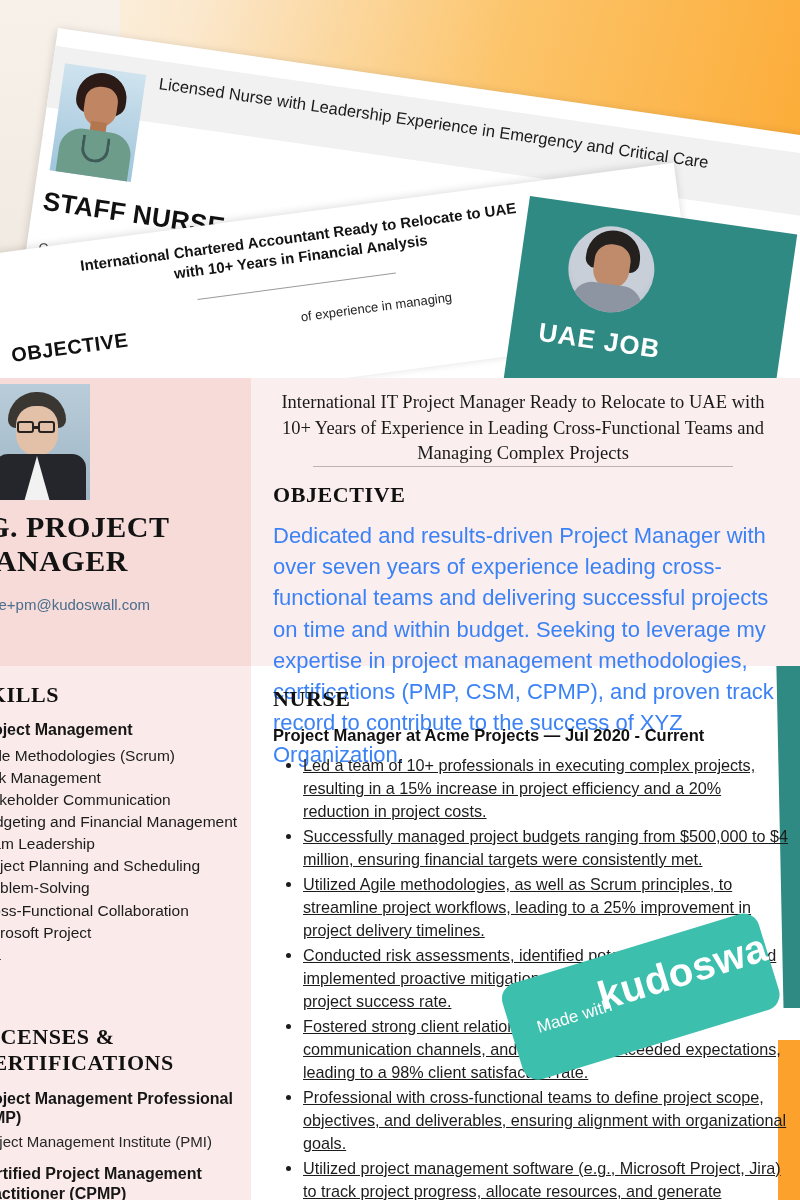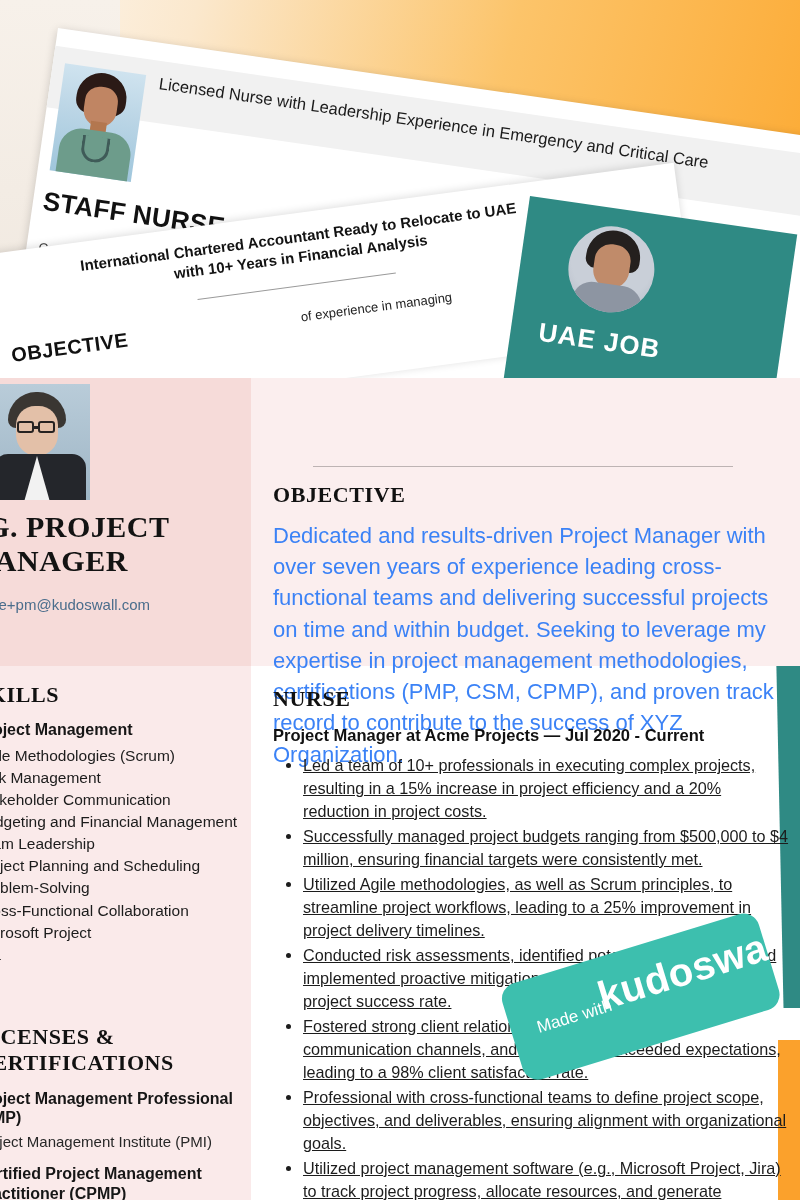--- a/index.html
+++ b/index.html
@@ -316,20 +316,21 @@
             <div class="cert-name">Project Management Professional (PMP)</div>
             <div class="cert-org">Project Management Institute (PMI)</div>
             <div class="cert-name">Certified Project Management Practitioner (CPMP)</div>
           </div>
       </div>
     </div>
 
     <div class="res-main">
       <div class="topbg"></div>
 
+      <div class="res-head">International IT Project Manager Ready to Relocate to UAE with 10+ Years of Experience in Leading Cross-Functional Teams and Managing Complex Projects</div>
       <div class="res-head-rule"></div>
 
       <div class="sec-head obj-head">OBJECTIVE</div>
       <div class="obj-body">Dedicated and results-driven Project Manager with over seven years of experience leading cross-functional teams and delivering successful projects on time and within budget. Seeking to leverage my expertise in project management methodologies, certifications (PMP, CSM, CPMP), and proven track record to contribute to the success of XYZ Organization.</div>
 
       <div class="sec-head work-head">NURSE</div>
       <div class="work-role">Project Manager at Acme Projects — Jul 2020 - Current</div>
       <ul class="work-list" id="work-list">
           <li>Led a team of 10+ professionals in executing complex projects, resulting in a 15% increase in project efficiency and a 20% reduction in project costs.</li>
           <li>Successfully managed project budgets ranging from $500,000 to $4 million, ensuring financial targets were consistently met.</li>

